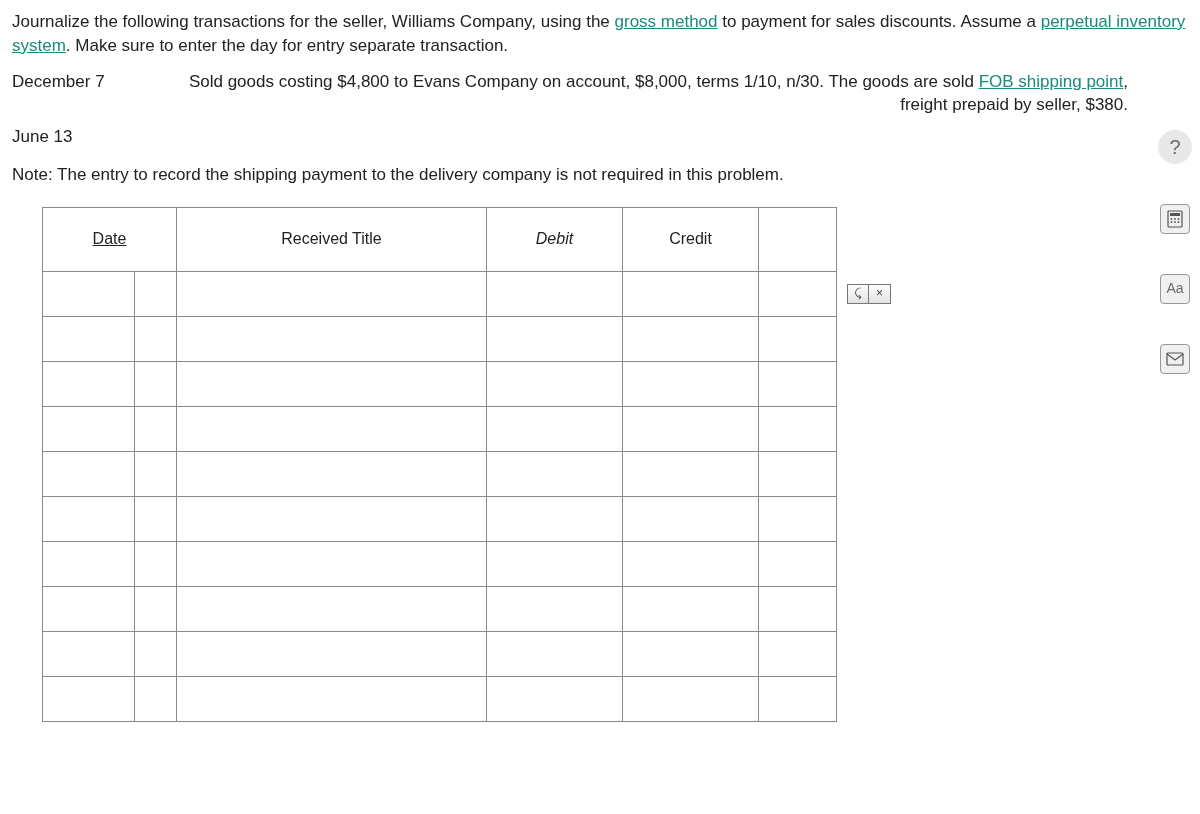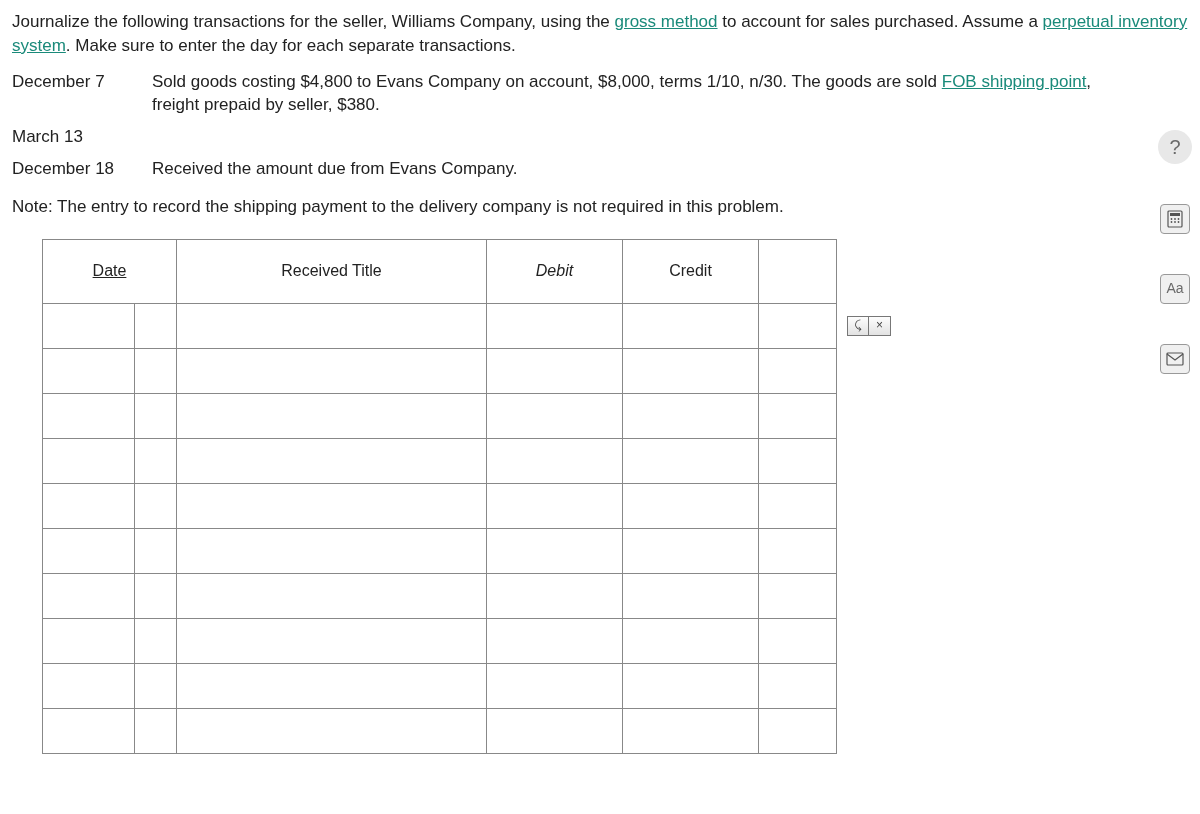--- a/index.html
+++ b/index.html
@@ -28,20 +28,21 @@
     margin-bottom: 2px;
     margin-top: 8px;
   }
   .trans-date {
     width: 140px;
     flex-shrink: 0;
   }
   .trans-desc {
     flex: 1;
     padding-right: 60px;
+    text-align: right;
   }
   .note-line { margin-bottom: 20px; }
   .sidebar {
     position: absolute;
     right: 8px;
     top: 130px;
     display: flex;
     flex-direction: column;
     gap: 40px;
     align-items: center;
@@ -121,36 +122,32 @@
     justify-content: center;
     cursor: pointer;
     color: #444;
   }
   .mini-btn + .mini-btn { border-left: none; }
 </style>
 </head>
 <body>
 
 <div class="instructions">
-  <span>Journalize the following transactions for the seller, Williams Company, using the </span><span class="term-link">gross method</span><span> to account for sales purchased. Assume a </span><span class="term-link">perpetual inventory system</span><span>. Make sure to enter the day for each separate transactions.</span>
+  <span>Journalize the following transactions for the seller, Williams Company, using the </span><span class="term-link">gross method</span><span> to payment for sales discounts. Assume a </span><span class="term-link">perpetual inventory system</span><span>. Make sure to enter the day for entry separate transaction.</span>
 </div>
 
 <div class="trans-table">
   <div class="trans-row">
     <div class="trans-date">December 7</div>
     <div class="trans-desc">
       <span>Sold goods costing $4,800 to Evans Company on account, $8,000, terms 1/10, n/30. The goods are sold </span><span class="term-link">FOB shipping point</span><span>, freight prepaid by seller, $380.</span>
     </div>
   </div>
   <div class="trans-row">
-    <div class="trans-date">March 13</div>
-  </div>
-  <div class="trans-row">
-    <div class="trans-date">December 18</div>
-    <div class="trans-desc">Received the amount due from Evans Company.</div>
+    <div class="trans-date">June 13</div>
   </div>
 </div>
 
 <div class="note-line">Note: The entry to record the shipping payment to the delivery company is not required in this problem.</div>
 
 <div class="sidebar">
   <div class="side-btn">
     <span>?</span>
   </div>
   <div class="side-btn square">

